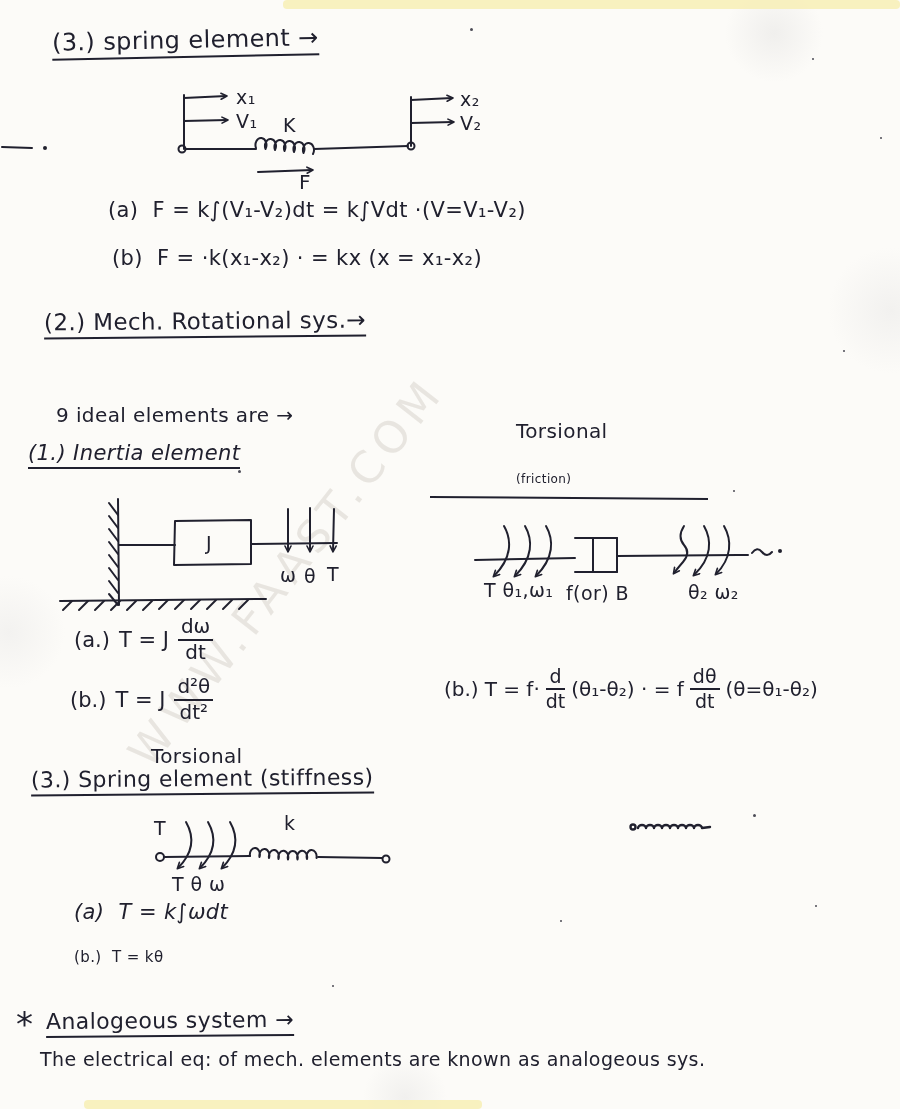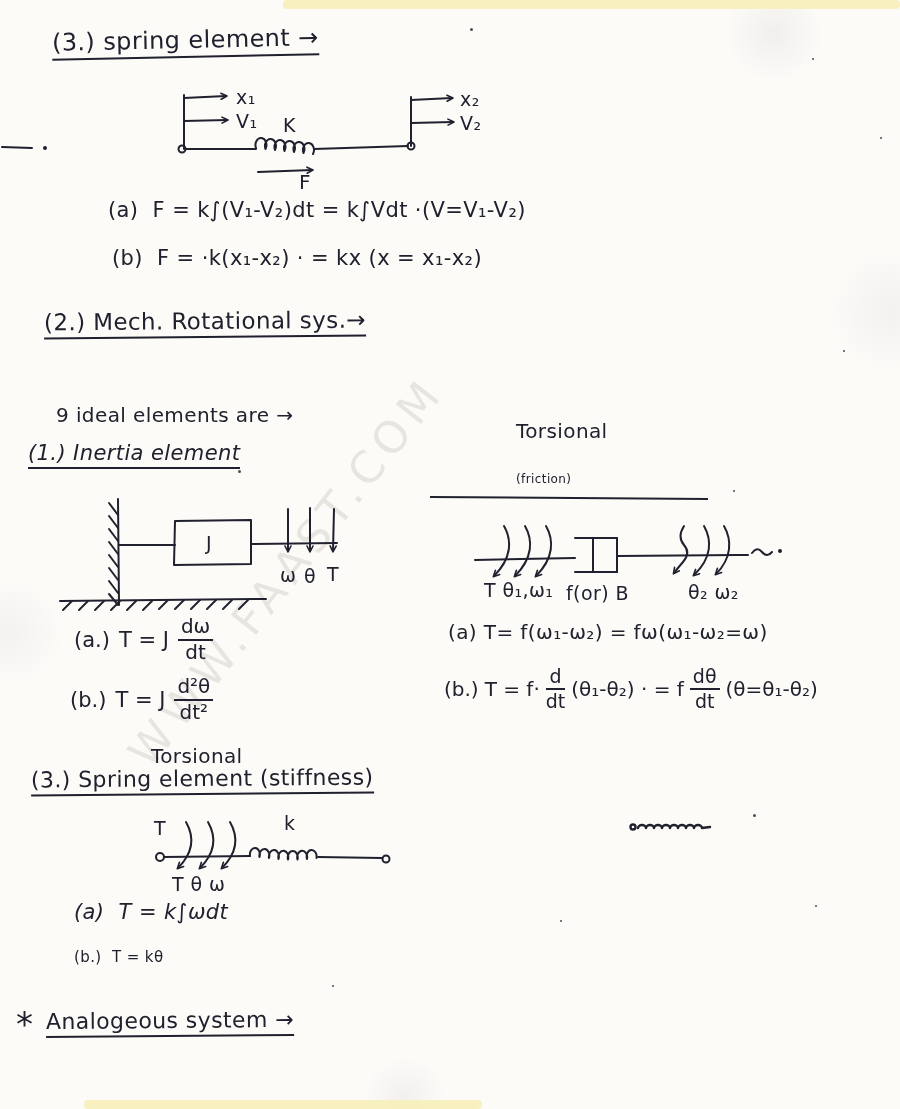--- a/index.html
+++ b/index.html
@@ -169,21 +169,20 @@
       <path d="M284,8 C292,22 292,40 276,56" marker-end="url(#ah3)"></path>
       <path d="M298,37 L308,37"></path>
       <path d="M312,35 q5,-7 10,-1 q5,6 10,0"></path>
       <circle cx="340" cy="33" r="2" class="inkfill"></circle>
     </g>
     <text x="44" y="79" font-size="19" class="inktxt">T  θ₁,ω₁</text>
     <text x="126" y="82" font-size="19" class="inktxt">f(or) B</text>
     <text x="248" y="81" font-size="19" class="inktxt">θ₂ ω₂</text>
   </svg>
 
-  <div class="hand" style="left:448px; top:620px; font-size:20px;">(a) T= f(ω₁-ω₂) = fω(ω₁-ω₂=ω)</div>
   <div class="eq" style="left:444px; top:666px; font-size:20px; gap:6px;">
     <span>(b.)</span>
     <span>T = f·</span>
     <span class="frac">
       <span class="num">d</span>
       <span class="den">dt</span>
     </span>
     <span>(θ₁-θ₂) · = f</span>
     <span class="frac">
       <span class="num">dθ</span>
@@ -221,20 +220,21 @@
     <text x="26" y="23" font-size="19" class="inktxt">T</text>
     <text x="44" y="79" font-size="19" class="inktxt">T  θ  ω</text>
     <text x="156" y="18" font-size="19" class="inktxt">k</text>
   </svg>
 
   <div class="hand" style="left:74px; top:900px; font-size:21px;font-style:italic;">(a)  T = k∫ωdt</div>
   <div class="hand" style="left:74px; top:948px; font-size:15px;">(b.)  T = kθ</div>
 
   <div class="hand" style="left:16px; top:1004px; font-size:34px;">*</div>
   <div class="hand u tiltS" style="left:46px; top:1008px; font-size:22px;">Analogeous system →</div>
+  <div class="hand" style="left:40px; top:1048px; font-size:19px;">The electrical eq: of mech. elements are known as analogeous sys.</div>
 
   <div class="speck" style="left:470px; top:28px; width:3px; height:3px;"></div>
   <div class="speck" style="left:812px; top:58px; width:2px; height:2px;"></div>
   <div class="speck" style="left:880px; top:137px; width:2px; height:2px;"></div>
   <div class="speck" style="left:843px; top:350px; width:2px; height:2px;"></div>
   <div class="speck" style="left:733px; top:490px; width:2px; height:2px;"></div>
   <div class="speck" style="left:238px; top:470px; width:3px; height:3px;"></div>
   <div class="speck" style="left:753px; top:814px; width:3px; height:3px;"></div>
   <div class="speck" style="left:815px; top:905px; width:2px; height:2px;"></div>
   <div class="speck" style="left:560px; top:920px; width:2px; height:2px;"></div>

